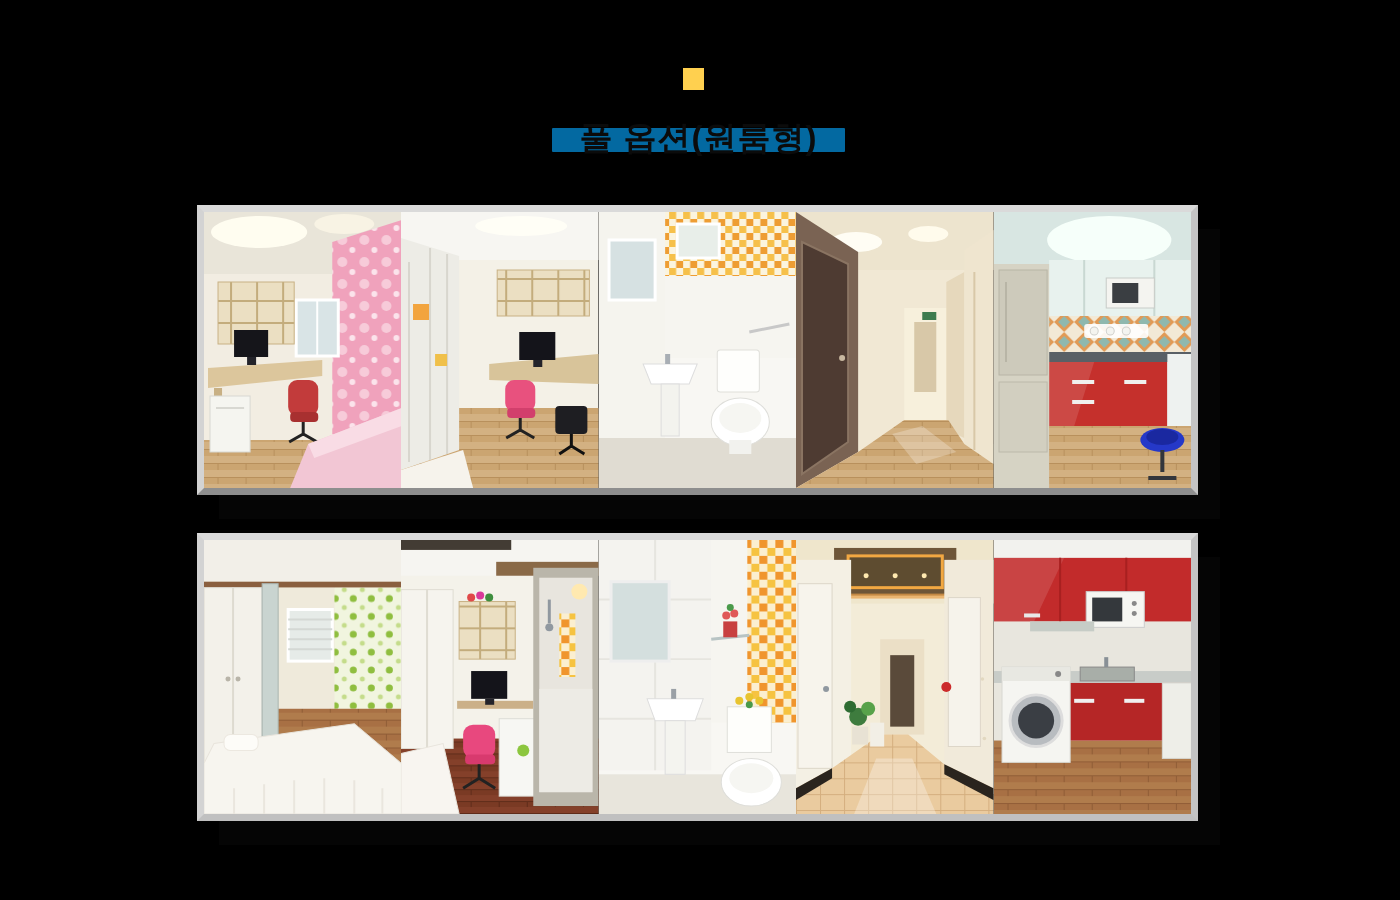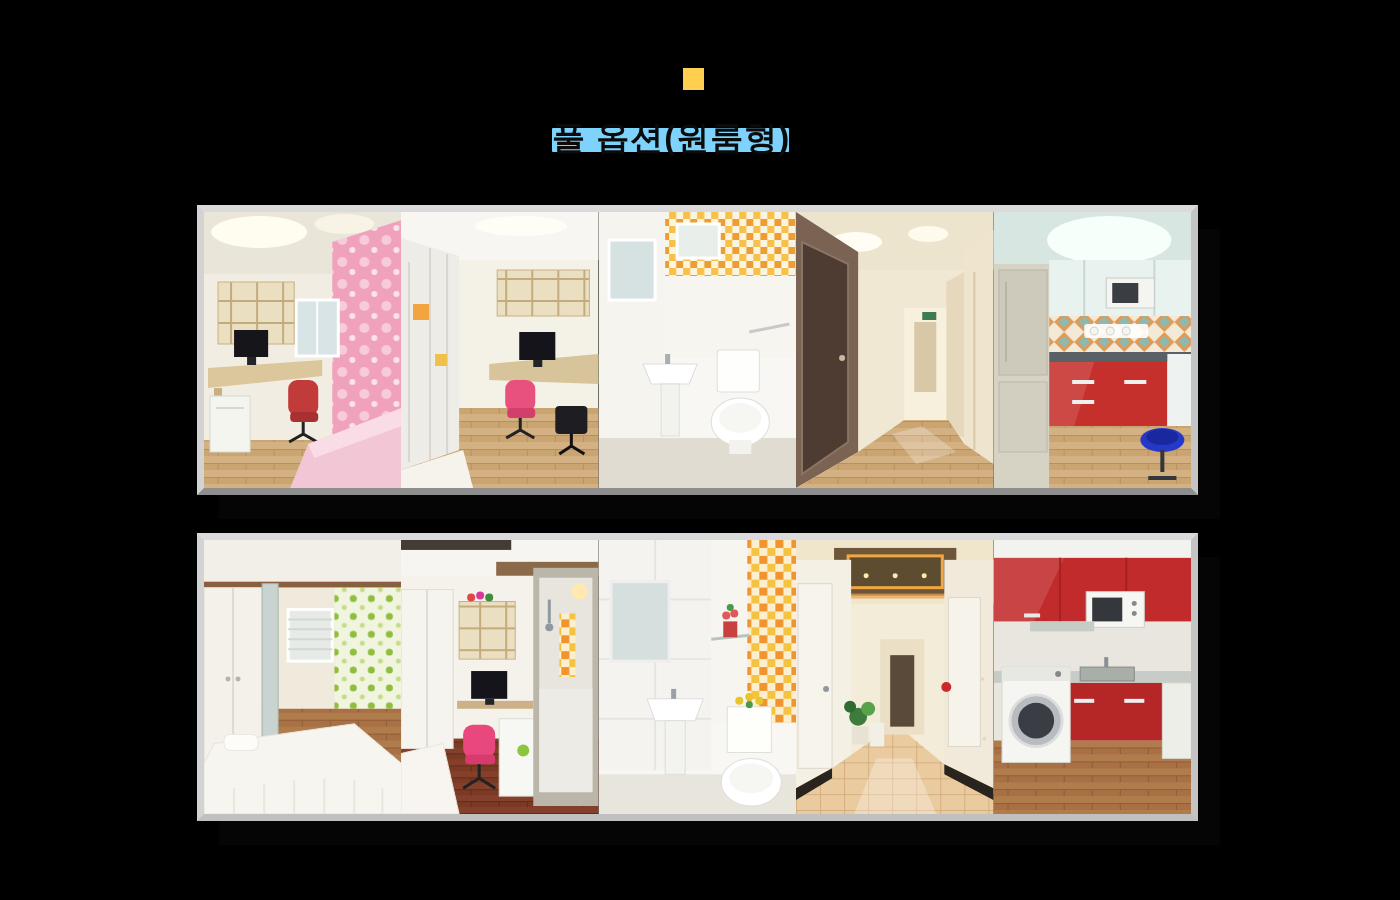--- a/index.html
+++ b/index.html
@@ -7,22 +7,22 @@
     width:1400px;height:900px;position:relative;overflow:hidden;
     background:#000000;
     font-family:"Liberation Sans", sans-serif;
   }
   
   .accent-square{
     position:absolute;left:683px;top:68px;width:21px;height:22px;
     background:#FFD04F;
   }
   .title-bar{
-    position:absolute;left:552px;top:128px;width:237px;height:24px;
-    background:#7dd3fc;border-radius:1px;
+    position:absolute;left:552px;top:128px;width:293px;height:24px;
+    background:#0369a1;border-radius:1px;
   }
   .title-text{
     position:absolute;left:0;right:0;bottom:-2px;
     text-align:center;white-space:nowrap;
     font-size:33px;font-weight:bold;line-height:1;
     letter-spacing:1px;color:#0B0B0B;
   }
   
   .strip{
     position:absolute;left:197px;

